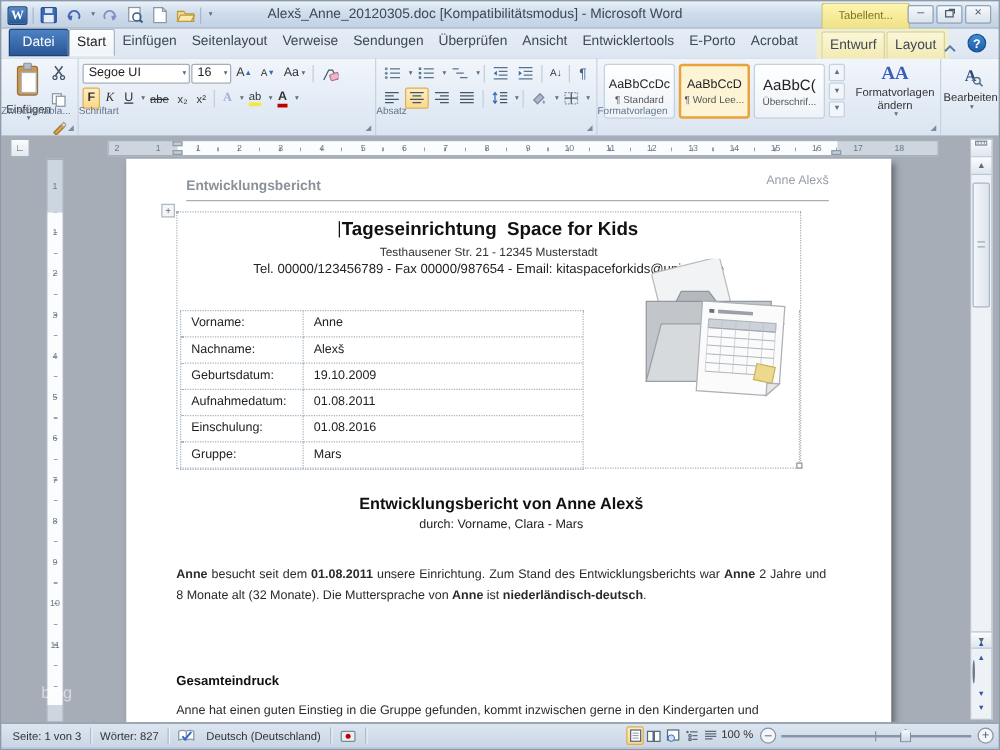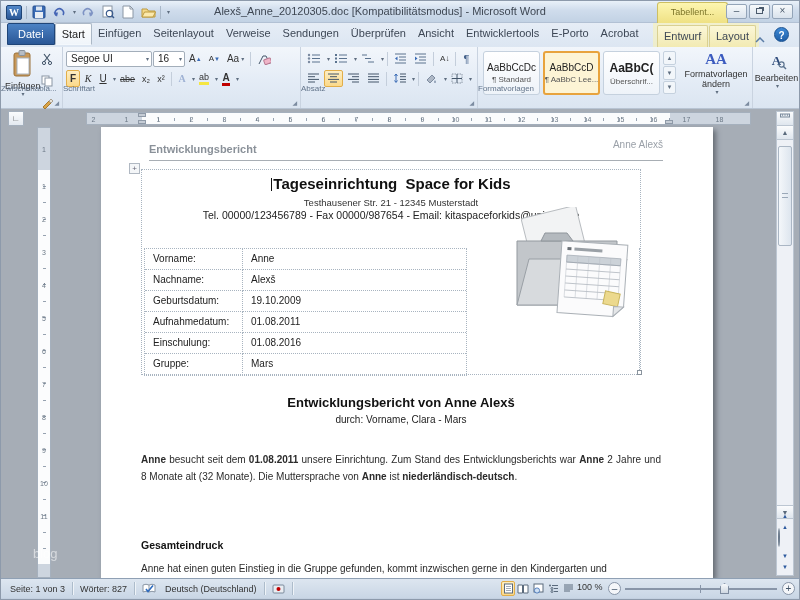--- a/index.html
+++ b/index.html
@@ -380,24 +380,24 @@
   </div>
 
   <div class="group" style="left:477px;width:275px">
     <div style="position:absolute;left:5px;top:4px;display:flex;gap:3px">
       <div class="stylecard">
         <div class="sprev">AaBbCcDc</div>
         <div class="sname">¶ Standard</div>
       </div>
       <div class="stylecard sel">
         <div class="sprev">AaBbCcD</div>
-        <div class="sname">¶ AaBbC Lee...</div>
+        <div class="sname">¶ Word Lee...</div>
       </div>
       <div class="stylecard">
-        <div class="sprev" style="font-weight:bold;font-size:12px">AaBbC(</div>
+        <div class="sprev" style="font-weight:normal;font-size:12px">AaBbC(</div>
         <div class="sname">Überschrif...</div>
       </div>
       <div style="display:flex;flex-direction:column;gap:1px">
         <span style="width:13px;height:14px;border:1px solid #c5d1de;border-radius:2px;font-size:6px;text-align:center;line-height:12px;color:#5f6e80;background:#f2f6fa">▲</span>
         <span style="width:13px;height:14px;border:1px solid #c5d1de;border-radius:2px;font-size:6px;text-align:center;line-height:12px;color:#5f6e80;background:#f2f6fa">▼</span>
         <span style="width:13px;height:13px;border:1px solid #c5d1de;border-radius:2px;font-size:6px;text-align:center;line-height:11px;color:#5f6e80;background:#f2f6fa">▼</span>
       </div>
     </div>
     <div class="bigbtn" style="position:absolute;left:207px;top:5px;width:62px">
       <span class="aa-icon"><span style="font-size:15px;color:#3b5bbf">AA</span></span>

